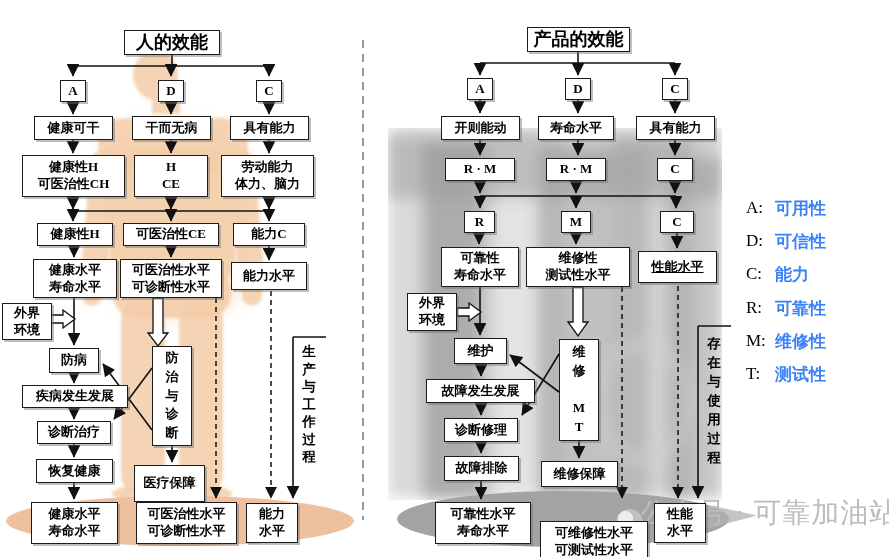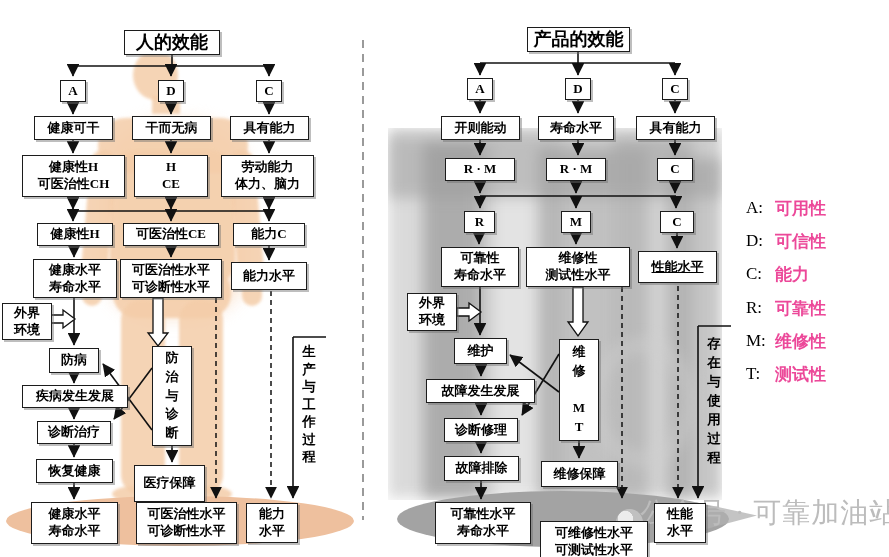--- a/index.html
+++ b/index.html
@@ -9,21 +9,21 @@
   .box{position:absolute;background:#fff;border:1px solid #1c1c1c;box-sizing:border-box;
        box-shadow:2px 2px 0 rgba(110,110,110,.45);display:flex;align-items:center;justify-content:center;
        text-align:center;font-weight:bold;font-size:13px;line-height:1.3;white-space:pre-line;z-index:3;color:#000;}
   .big{font-size:18px;}
   .vbox{line-height:1.45;}
   .vtext{position:absolute;z-index:3;font-weight:bold;font-size:13.5px;line-height:17.5px;
          white-space:pre-line;text-align:center;color:#000;}
   
   .lg-row{position:absolute;left:746px;width:140px;height:24px;display:flex;align-items:center;gap:5px;z-index:3;}
   .lg-key{font-size:17px;color:#000;min-width:24px;}
-  .lg-label{font-size:17px;font-weight:bold;color:#ec4899;}
+  .lg-label{font-size:17px;font-weight:bold;color:#3b82f6;}
   
   .sil{position:absolute;background:#f4cda9;filter:blur(1.5px);opacity:.85;z-index:0;}
   
   #photo{position:absolute;left:388px;top:128px;width:334px;height:372px;overflow:hidden;z-index:0;}
   .ph{position:absolute;filter:blur(7px);opacity:.6;}
   
   .ellipse{position:absolute;border-radius:50%;z-index:0;}
   
   #wm-text{position:absolute;left:640px;top:494px;font-size:28px;color:#bcbcbc;letter-spacing:1px;z-index:1;white-space:nowrap;}
   #wm-icon{position:absolute;left:616px;top:509px;width:27px;height:27px;border-radius:50%;z-index:1;

